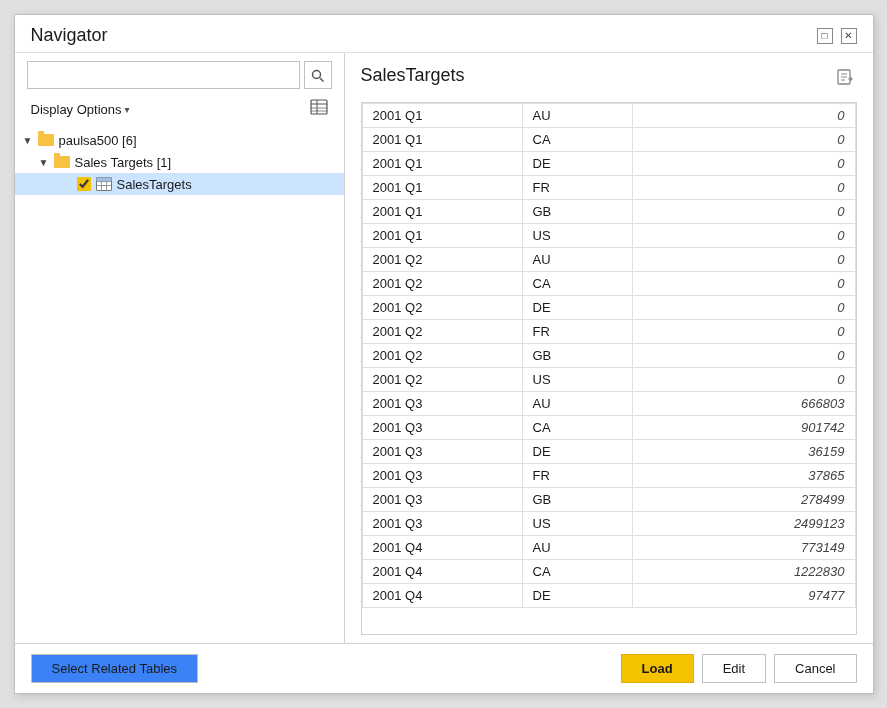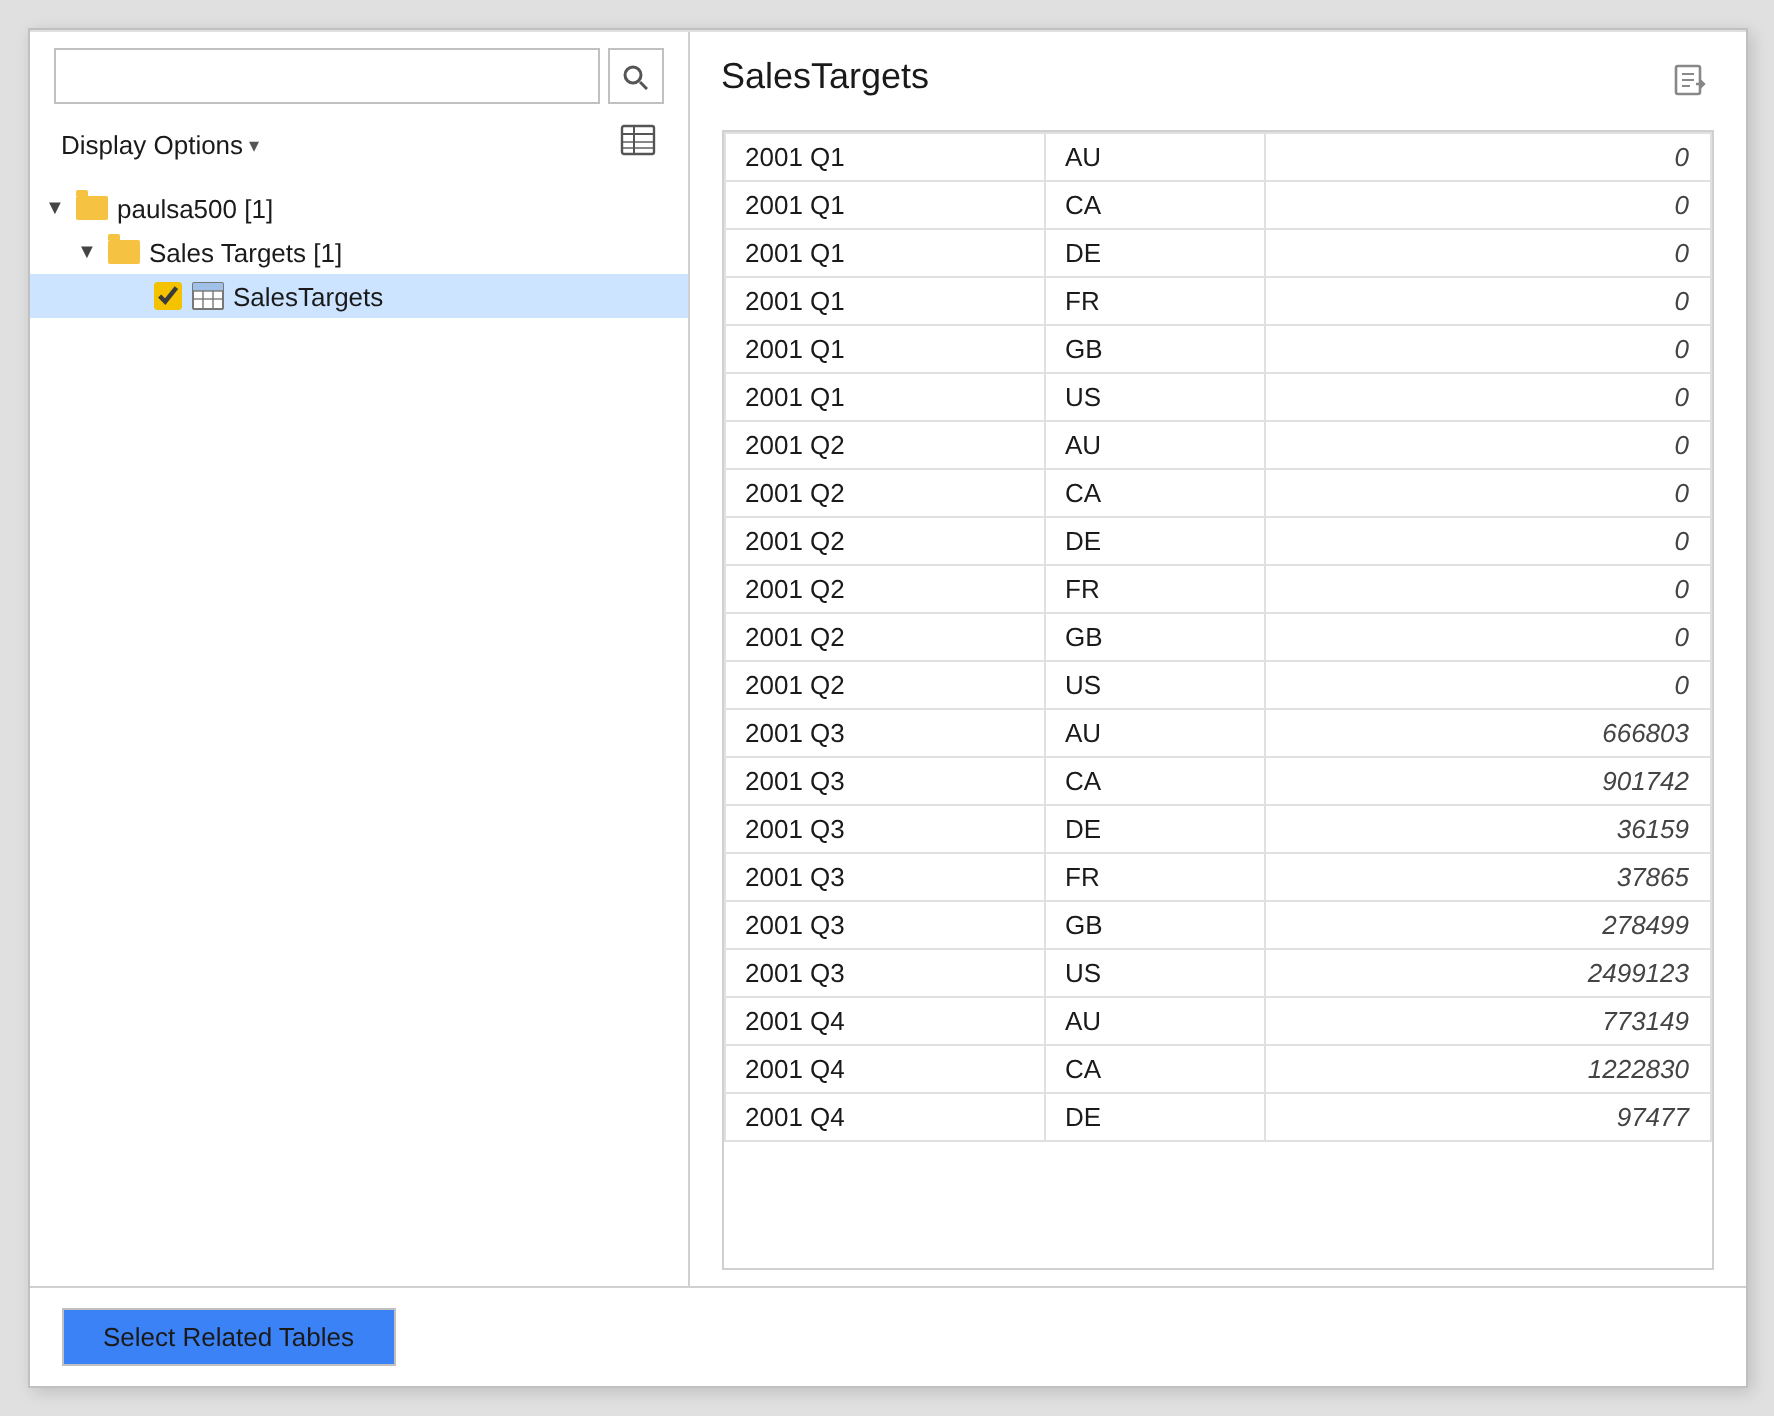--- a/index.html
+++ b/index.html
@@ -292,20 +292,27 @@
       background: #3b82f6;
       border: 1px solid #c0c0c0;
       color: #1a1a1a;
     }
   </style>
 </head>
 <body>
 
 <div class="dialog">
 
+  <div class="title-bar">
+    <span class="title-bar-title">Navigator</span>
+    <div class="title-bar-controls">
+      <button class="title-btn">□</button>
+      <button class="title-btn close">✕</button>
+    </div>
+  </div>
 
   <div class="main-content">
 
     <div class="left-panel">
       <div class="search-row">
         <input class="search-input" type="text" placeholder="" style="">
         <button class="search-icon-btn">
           <svg width="13" height="13" viewBox="0 0 13 13" fill="none">
             <circle cx="5.5" cy="5.5" r="4" stroke="#555" stroke-width="1.5"></circle>
             <line x1="9" y1="9" x2="12.5" y2="12.5" stroke="#555" stroke-width="1.5"></line>
@@ -328,21 +335,21 @@
         </button>
       </div>
       <div class="tree-area">
 
         <div id="tree-container">
             <div class="tree-node tree-indent-1">
               <span class="tree-arrow">▼</span>
               <span class="tree-icon">
                 <span class="folder-icon"></span>
               </span>
-              <span class="tree-label">paulsa500 [1]</span>
+              <span class="tree-label">paulsa500 [6]</span>
             </div>
             <div class="tree-node tree-indent-2">
               <span class="tree-arrow">▼</span>
               <span class="tree-icon">
                 <span class="folder-icon"></span>
               </span>
               <span class="tree-label">Sales Targets [1]</span>
             </div>
             <div class="tree-node tree-indent-3 selected">
               <span class="tree-arrow"></span>
@@ -496,14 +503,19 @@
           </table>
         </div>
       </div>
     </div>
   </div>
 
   <div class="footer">
     <div class="footer-left">
       <button class="btn btn-select-related">Select Related Tables</button>
     </div>
+    <div class="footer-right">
+      <button class="btn btn-primary">Load</button>
+      <button class="btn">Edit</button>
+      <button class="btn">Cancel</button>
+    </div>
   </div>
 </div>
 
 </body></html>

